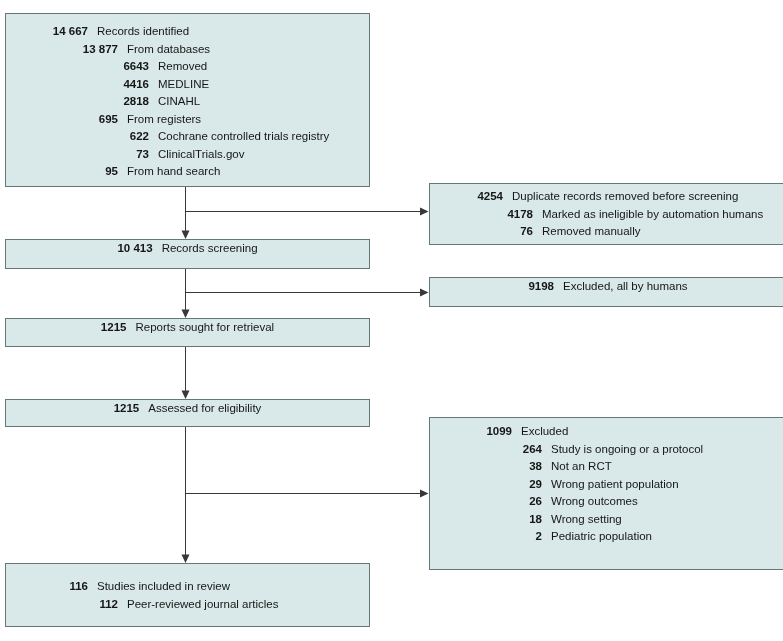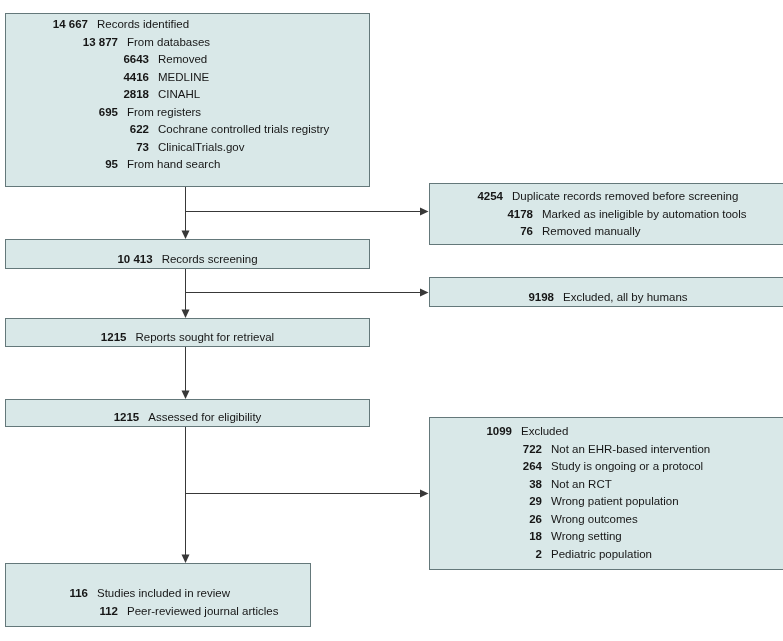--- a/index.html
+++ b/index.html
@@ -31,21 +31,21 @@
     position: absolute;
     box-sizing: border-box;
     background: var(--box-fill);
     border: 1px solid var(--box-border);
     font-size: 11.5px;
     line-height: 17.5px;
     color: var(--text);
   }
   .box.single {
     display: flex;
-    align-items: flex-end;
+    align-items: flex-start;
     justify-content: center;
     white-space: nowrap;
   }
   .num { font-weight: bold; }
   .single .num { margin-right: 9px; }
   .multi .line { white-space: nowrap; }
   .multi .num {
     display: inline-block;
     text-align: right;
     margin-right: 9px;
@@ -83,35 +83,35 @@
     <g>
       <path class="shaft" d="M185.5,427 V555"></path>
       <path class="head" d="M185.5,563 l-4,-8.5 h8 z"></path>
     </g>
     <g>
       <path class="shaft" d="M185.5,493.5 H420"></path>
       <path class="head" d="M428.5,493.5 l-8.5,-4 v8 z"></path>
     </g>
   </svg>
 
-  <div class="box multi" style="left:5px; top:13px; width:365px; height:174px; padding:2px 10px;">
+  <div class="box multi" style="left:5px; top:13px; width:365px; height:174px; padding:9px 10px;">
       <div class="line"><span class="num lvl0">14 667</span><span class="lbl">Records identified</span></div>
       <div class="line"><span class="num lvl1">13 877</span><span class="lbl">From databases</span></div>
       <div class="line"><span class="num lvl2">6643</span><span class="lbl">Removed</span></div>
       <div class="line"><span class="num lvl2">4416</span><span class="lbl">MEDLINE</span></div>
       <div class="line"><span class="num lvl2">2818</span><span class="lbl">CINAHL</span></div>
       <div class="line"><span class="num lvl1">695</span><span class="lbl">From registers</span></div>
       <div class="line"><span class="num lvl2">622</span><span class="lbl">Cochrane controlled trials registry</span></div>
       <div class="line"><span class="num lvl2">73</span><span class="lbl">ClinicalTrials.gov</span></div>
       <div class="line"><span class="num lvl1">95</span><span class="lbl">From hand search</span></div>
     </div>
 
   <div class="box multi" style="left:429px; top:183px; width:358px; height:62px; padding:4px 10px 4px 1px;">
       <div class="line"><span class="num lvl0">4254</span><span class="lbl">Duplicate records removed before screening</span></div>
-      <div class="line"><span class="num lvl1">4178</span><span class="lbl">Marked as ineligible by automation tools</span></div>
+      <div class="line"><span class="num lvl1">4178</span><span class="lbl">Marked as ineligible by automation humans</span></div>
       <div class="line"><span class="num lvl1">76</span><span class="lbl">Removed manually</span></div>
     </div>
 
   <div class="box single" style="left:5px; top:239px; width:365px; height:30px;">
     <span class="num">10 413</span>
     <span class="lbl">Records screening</span>
   </div>
 
   <div class="box single" style="left:429px; top:277px; width:358px; height:30px;">
     <span class="num">9198</span>
@@ -123,27 +123,26 @@
     <span class="lbl">Reports sought for retrieval</span>
   </div>
 
   <div class="box single" style="left:5px; top:399px; width:365px; height:28px;">
     <span class="num">1215</span>
     <span class="lbl">Assessed for eligibility</span>
   </div>
 
   <div class="box multi" style="left:429px; top:417px; width:358px; height:153px; padding:5px 10px;">
       <div class="line"><span class="num lvl0">1099</span><span class="lbl">Excluded</span></div>
-      <div class="line"><span class="num lvl1">722</span><span class="lbl">Not an EHR-based intervention</span></div>
       <div class="line"><span class="num lvl1">264</span><span class="lbl">Study is ongoing or a protocol</span></div>
       <div class="line"><span class="num lvl1">38</span><span class="lbl">Not an RCT</span></div>
       <div class="line"><span class="num lvl1">29</span><span class="lbl">Wrong patient population</span></div>
       <div class="line"><span class="num lvl1">26</span><span class="lbl">Wrong outcomes</span></div>
       <div class="line"><span class="num lvl1">18</span><span class="lbl">Wrong setting</span></div>
       <div class="line"><span class="num lvl1">2</span><span class="lbl">Pediatric population</span></div>
     </div>
 
-  <div class="box multi" style="left:5px; top:563px; width:306px; height:64px; padding:21px 10px;">
+  <div class="box multi" style="left:5px; top:563px; width:365px; height:64px; padding:14px 10px;">
       <div class="line"><span class="num lvl0">116</span><span class="lbl">Studies included in review</span></div>
       <div class="line"><span class="num lvl1">112</span><span class="lbl">Peer-reviewed journal articles</span></div>
     </div>
 
 </div>
 
 </body></html>

